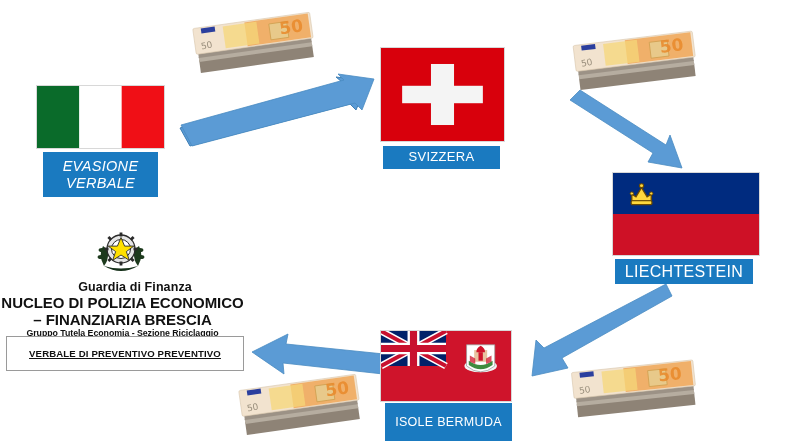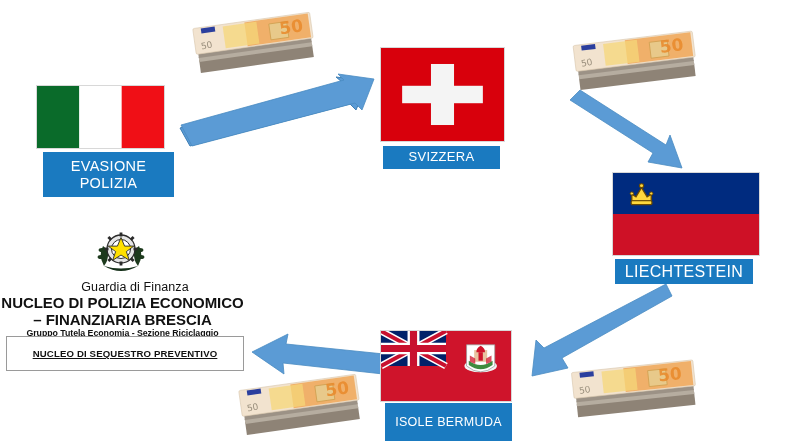--- a/index.html
+++ b/index.html
@@ -20,21 +20,21 @@
   
   .arrow{position:absolute;overflow:visible;}
   .arrow svg{display:block;overflow:visible;}
 
   
   .money{position:absolute;}
   .money svg{display:block;width:100%;height:100%;}
 
   
   .letterhead{position:absolute;text-align:center;color:#111;}
-  .lh-l1{font-size:12.5px;font-weight:normal;letter-spacing:.1px;padding-left:25px;}
+  .lh-l1{font-size:12.5px;font-weight:bold;letter-spacing:.1px;padding-left:25px;}
   .lh-l2{font-size:15px;font-weight:bold;letter-spacing:-.05px;}
   .lh-l3{font-size:8.8px;font-weight:bold;letter-spacing:-.05px;text-decoration:underline;}
   .lh-l4{font-size:5.6px;font-weight:normal;letter-spacing:-.05px;color:#1c1c1c;}
 
   .doc-box{position:absolute;border:1px solid #9a9a9a;background:#ffffff;
            display:flex;align-items:center;justify-content:center;}
   .doc-box span{font-size:9.6px;font-weight:bold;text-decoration:underline;
                 color:#111;letter-spacing:.15px;}
 
   .emblem{position:absolute;}
@@ -146,23 +146,23 @@
     </svg>
   </div>
 
   <div class="flag" style="left:36px;top:85px;width:129px;height:64px;">
     <svg viewBox="0 0 3 2" preserveAspectRatio="none" xmlns="http://www.w3.org/2000/svg">
       <rect x="0" y="0" width="1" height="2" fill="#0a6b2a"></rect>
       <rect x="1" y="0" width="1" height="2" fill="#ffffff"></rect>
       <rect x="2" y="0" width="1" height="2" fill="#f00f16"></rect>
     </svg>
   </div>
-  <div class="chip two-line" style="left:43px;top:152px;width:131px;height:45px;font-size:14.5px;">
+  <div class="chip two-line" style="left:43px;top:152px;width:115px;height:45px;font-size:14.5px;font-style:italic;">
     <span>EVASIONE</span>
-    <span>POLIZIA</span>
+    <span>VERBALE</span>
   </div>
 
   <div class="flag" style="left:380px;top:47px;width:125px;height:95px;">
     <svg viewBox="0 0 32 32" preserveAspectRatio="none" xmlns="http://www.w3.org/2000/svg">
       <rect x="0" y="0" width="32" height="32" fill="#d8000c"></rect>
       <rect x="13" y="5.5" width="6" height="21" fill="#f4f4f4"></rect>
       <rect x="5.5" y="13" width="21" height="6" fill="#f4f4f4"></rect>
     </svg>
   </div>
   <div class="chip" style="left:383px;top:146px;width:117px;height:23px;font-size:13px;">
@@ -243,16 +243,16 @@
   </div>
 
   <div class="letterhead" style="left:0px;top:280px;width:245px;">
     <div class="lh-l1">Guardia di Finanza</div>
     <div class="lh-l2">NUCLEO DI POLIZIA ECONOMICO – FINANZIARIA BRESCIA</div>
     <div class="lh-l3">Gruppo Tutela Economia - Sezione Riciclaggio</div>
     <div class="lh-l4">Via Milano n. 9 - 25126 Brescia – Tel. 030/37.50.662-4-6 Pec: bs1300000p@pec.gdf.it</div>
   </div>
 
   <div class="doc-box" style="left:6px;top:336px;width:236px;height:33px;">
-    <span>NUCLEO DI SEQUESTRO PREVENTIVO</span>
+    <span>VERBALE DI PREVENTIVO PREVENTIVO</span>
   </div>
 
 </div>
 
 </body></html>

